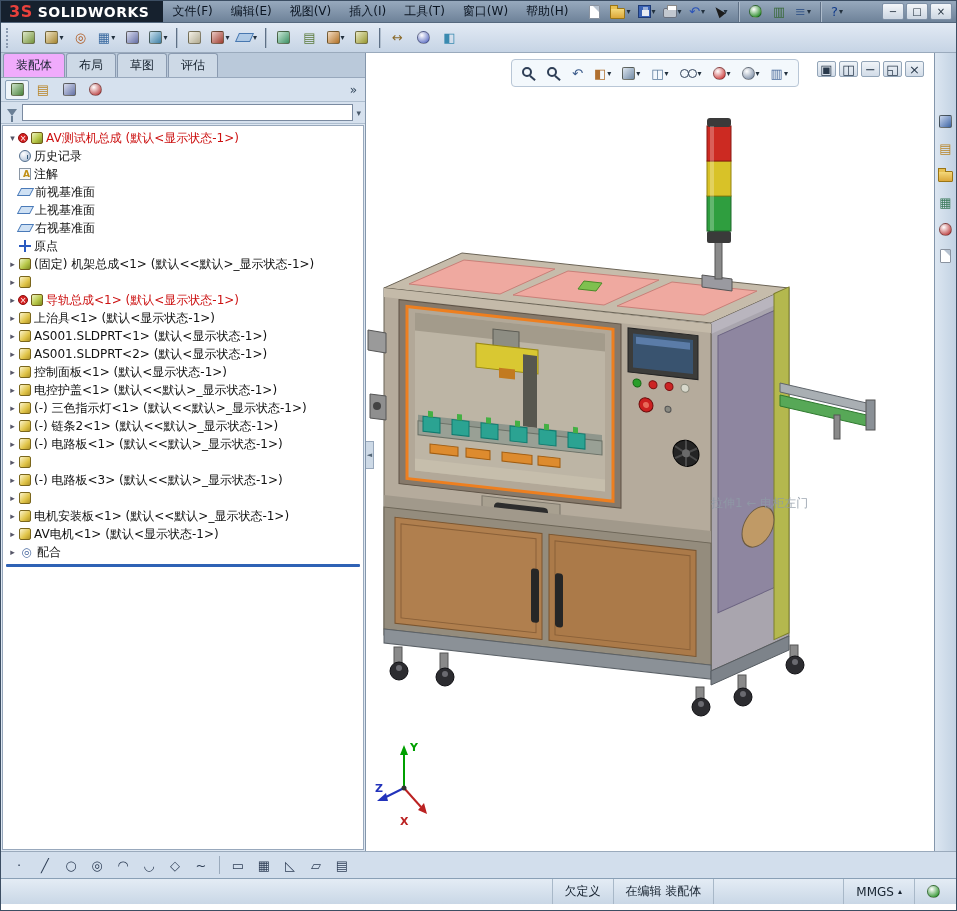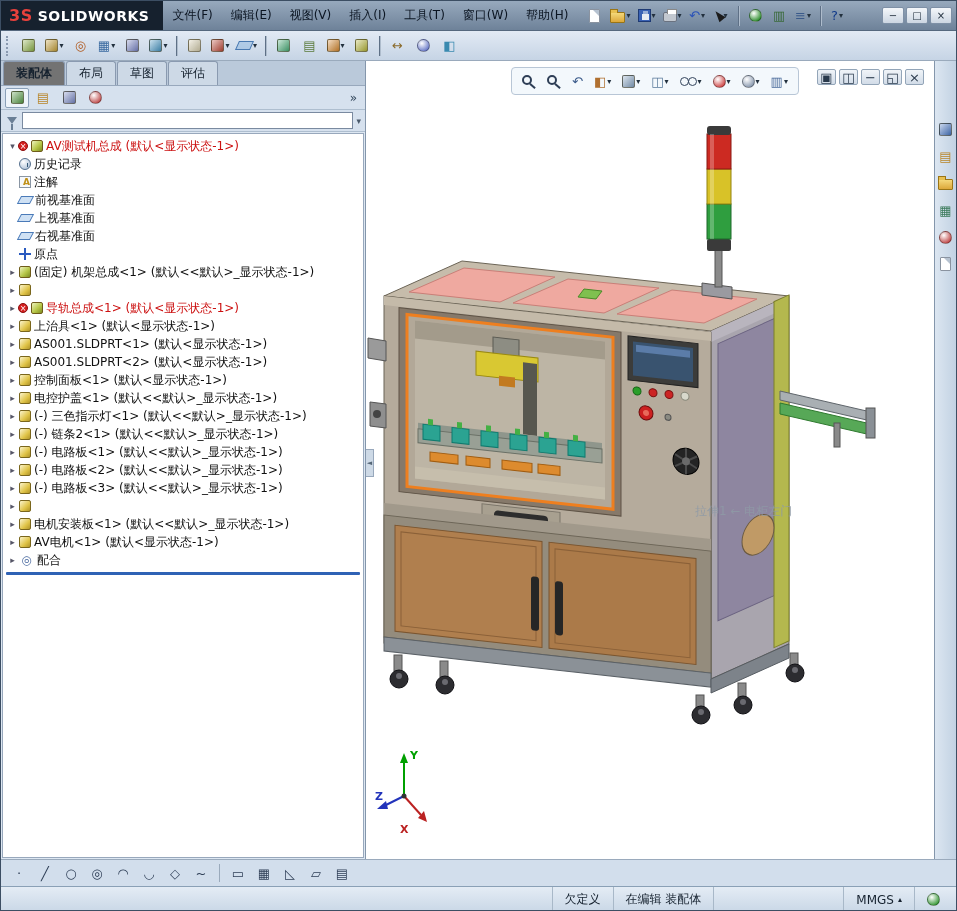--- a/index.html
+++ b/index.html
@@ -3,41 +3,41 @@
 <meta charset="utf-8">
 <style>
   html,body{margin:0;padding:0;background:#666;}
   *{box-sizing:border-box;}
   .window{
     width:957px;height:911px;position:relative;overflow:hidden;
     font-family:"DejaVu Sans","Liberation Sans",sans-serif;
     border:1px solid #3c4e63;background:#fff;
   }
   
-  .titlebar{height:30px;display:flex;align-items:center;background:linear-gradient(#97a9bd,#6e8299);border-bottom:1px solid #55687e;}
+  .titlebar{height:22px;display:flex;align-items:center;background:linear-gradient(#97a9bd,#6e8299);border-bottom:1px solid #55687e;}
   .logo{height:100%;background:#16212e;color:#fff;display:flex;align-items:center;padding:0 14px 0 8px;font-weight:bold;font-size:14px;letter-spacing:.5px;}
   .logo .ds{color:#e8413c;font-size:16px;margin-right:5px;font-weight:bold;}
   .menubar{display:flex;align-items:center;height:100%;}
   .menu-item{padding:0 9px;font-size:12px;color:#0b1522;height:100%;display:flex;align-items:center;cursor:default;}
   .quick{display:flex;align-items:center;gap:1px;margin-left:6px;}
   .tbtn{height:24px;min-width:23px;padding:0 2px;display:flex;align-items:center;justify-content:center;border-radius:3px;border:1px solid transparent;}
   .dd{font-size:8px;color:#22303e;margin-left:1px;}
   .tsep{width:1px;height:20px;background:#5e7086;box-shadow:1px 0 0 #aebccc;margin:0 4px;}
   .win-controls{margin-left:auto;display:flex;gap:2px;padding-right:4px;}
   .wbtn{width:22px;height:17px;font-size:10px;display:flex;align-items:center;justify-content:center;background:linear-gradient(#f4f7fa,#ccd6e2);border:1px solid #7e90a6;border-radius:2px;color:#22303e;}
   
   .toolbar2{height:30px;display:flex;align-items:center;padding-left:5px;gap:1px;background:linear-gradient(#e2eaf4,#c6d4e5);border-bottom:1px solid #9aaabc;}
   .grip{width:4px;height:20px;border-left:2px dotted #8a9ab0;margin-right:5px;}
   .t2btn{height:26px;min-width:25px;padding:0 2px;display:flex;align-items:center;justify-content:center;border-radius:3px;border:1px solid transparent;}
   
   .main{display:flex;height:798px;}
   .left-panel{width:365px;flex:none;display:flex;flex-direction:column;background:#dde7f2;border-right:1px solid #8496ab;}
   .cm-tabs{height:25px;display:flex;align-items:flex-end;padding-left:2px;background:#bac9da;border-bottom:1px solid #98a8bc;}
   .cm-tab{padding:3px 12px 3px;font-size:12px;border:1px solid #8a9ab0;border-bottom:none;border-radius:3px 3px 0 0;background:#cdd9e6;margin-right:1px;color:#16222f;}
-  .cm-tab.active{background:#737373;font-weight:bold;}
+  .cm-tab.active{background:#f0abfc;font-weight:normal;}
   .panel-toolbar{height:24px;display:flex;align-items:center;gap:2px;padding:0 4px;background:#d6e1ee;border-bottom:1px solid #aebecf;}
   .ptab{width:24px;height:20px;display:flex;align-items:center;justify-content:center;border:1px solid transparent;border-radius:2px;}
   .ptab.active{background:#eef4fa;border-color:#8aa0b8;}
   .chev{margin-left:auto;font-size:12px;color:#33475c;padding:0 4px;}
   .filter-row{height:22px;display:flex;align-items:center;gap:3px;padding:0 4px;background:#d6e1ee;border-bottom:1px solid #aebecf;}
   input.filter{flex:1;height:17px;border:1px solid #7a8aa0;font-size:11px;padding:0 3px;background:#fff;font-family:inherit;}
   .fdd{font-size:9px;color:#4a5a6c;}
   .tree{flex:1;background:#fff;border:1px solid #98a8bc;margin:1px;overflow:hidden;padding-top:3px;}
   .trow{display:flex;align-items:center;height:18px;padding-left:4px;font-size:12px;white-space:nowrap;color:#101010;}
   .trow.red .tlabel{color:#cc1111;}
@@ -59,21 +59,21 @@
   .ti-mates::after{content:"◎";color:#4a6aa0;font-size:12px;line-height:12px;}
   .tlabel{overflow:hidden;}
   .rollback{height:3px;background:#2f62b5;margin:3px 3px 0 3px;border-radius:1px;}
   
   .viewport{position:relative;flex:1;background:#fff;overflow:hidden;}
   .machine{position:absolute;left:0;top:0;}
   .hud{position:absolute;top:6px;left:145px;display:flex;align-items:center;gap:3px;padding:2px 6px;background:rgba(242,247,252,.9);border:1px solid #b8c6d6;border-radius:4px;}
   .hbtn{display:flex;align-items:center;height:22px;padding:0 3px;border:1px solid transparent;border-radius:3px;}
   .docwin{position:absolute;top:8px;right:10px;display:flex;gap:3px;}
   .dbtn{width:19px;height:16px;font-size:10px;display:flex;align-items:center;justify-content:center;background:linear-gradient(#f0f4f8,#d2dce8);border:1px solid #93a5b8;border-radius:2px;color:#2a3a4c;}
-  .watermark{position:absolute;left:329px;top:442px;color:#8f9aa6;font-size:12px;opacity:.85;}
+  .watermark{position:absolute;left:345px;top:442px;color:#8f9aa6;font-size:12px;opacity:.85;}
   .triad{position:absolute;left:8px;top:684px;}
   .triad text{font:bold 11px "DejaVu Sans",sans-serif;}
   .splitter{position:absolute;left:0;top:388px;width:8px;height:28px;background:#cdd9e6;border:1px solid #98a8bc;border-left:none;font-size:7px;color:#567;display:flex;align-items:center;justify-content:center;}
   
   .taskpane{width:22px;flex:none;background:linear-gradient(90deg,#dce6f1,#c2d2e3);border-left:1px solid #8496ab;display:flex;flex-direction:column;align-items:center;padding-top:58px;gap:7px;}
   .tpbtn{width:20px;height:20px;display:flex;align-items:center;justify-content:center;border:1px solid transparent;border-radius:2px;}
   
   .bottombar{height:27px;display:flex;align-items:center;padding-left:6px;gap:2px;background:#d2deec;border-top:1px solid #9aaabc;}
   .bbtn{width:24px;height:21px;display:flex;align-items:center;justify-content:center;font-size:13px;color:#2e3e56;border:1px solid transparent;border-radius:2px;}
   .bsep{width:1px;height:18px;background:#9aaabc;margin:0 4px;}
@@ -355,21 +355,20 @@
             <span class="tlabel">(-) 链条2&lt;1&gt; (默认&lt;&lt;默认&gt;_显示状态-1&gt;)</span>
           </div>
           <div class="trow">
             <span class="texp">▸</span>
             <span class="ti ti-part"></span>
             <span class="tlabel">(-) 电路板&lt;1&gt; (默认&lt;&lt;默认&gt;_显示状态-1&gt;)</span>
           </div>
           <div class="trow">
             <span class="texp">▸</span>
             <span class="ti ti-part"></span>
-            <span class="tlabel">(-) 电路板&lt;2&gt; (默认&lt;&lt;默认&gt;_显示状态-1&gt;)</span>
           </div>
           <div class="trow">
             <span class="texp">▸</span>
             <span class="ti ti-part"></span>
             <span class="tlabel">(-) 电路板&lt;3&gt; (默认&lt;&lt;默认&gt;_显示状态-1&gt;)</span>
           </div>
           <div class="trow">
             <span class="texp">▸</span>
             <span class="ti ti-part"></span>
           </div>

